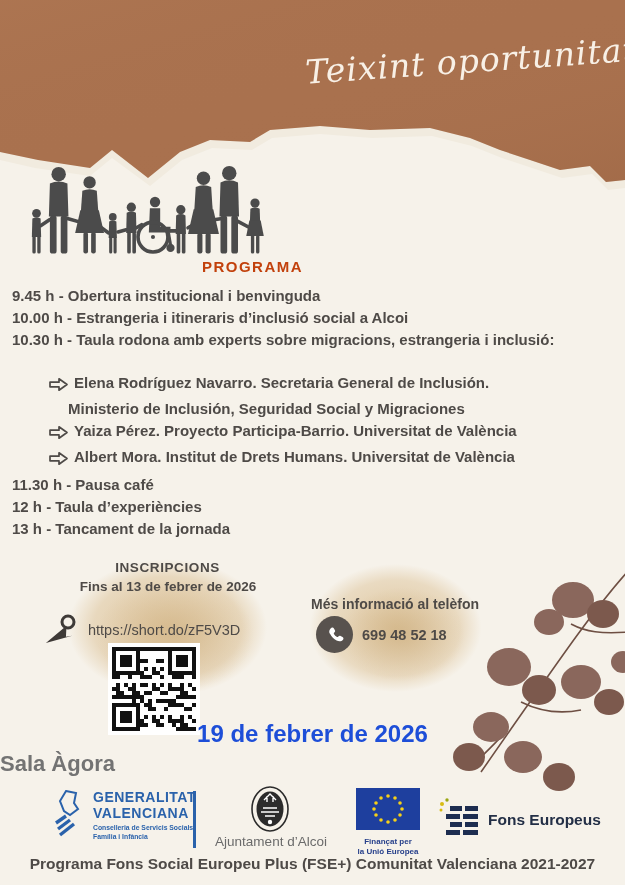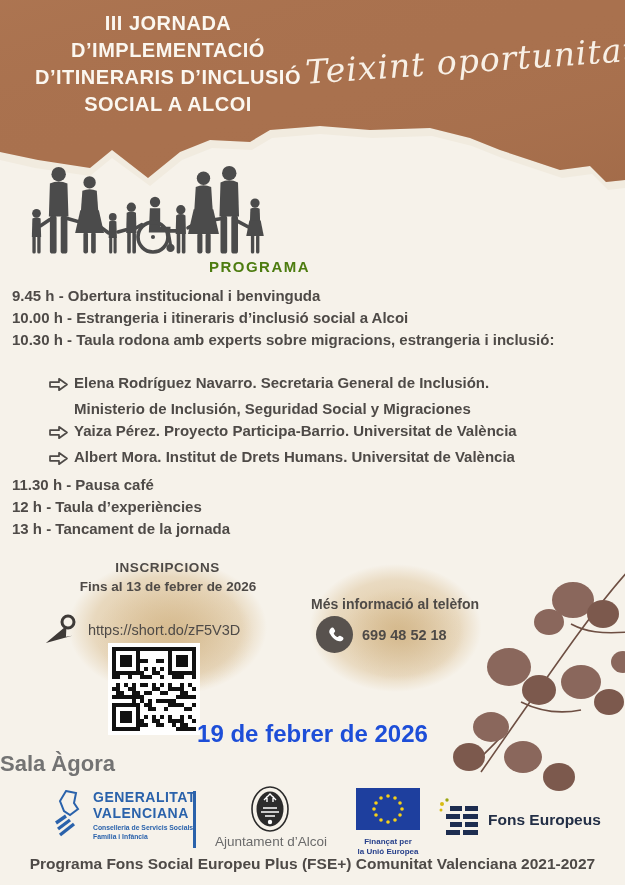--- a/index.html
+++ b/index.html
@@ -11,29 +11,29 @@
   .title-block{position:absolute;top:10px;left:18px;width:300px;text-align:center;color:#fbf7f0;
     font-weight:bold;font-size:20px;line-height:27px;letter-spacing:.5px;}
   .tagline{position:absolute;top:42px;left:305px;width:310px;text-align:center;color:#f8f0e6;
     font-family:"DejaVu Serif","Liberation Serif",serif;font-style:italic;font-size:33px;
     transform:rotate(-4deg);letter-spacing:1px;white-space:nowrap;}
 
   
   .family{position:absolute;left:20px;top:164px;width:268px;height:92px;}
 
   
-  .prog-heading{position:absolute;top:258px;left:8px;width:503px;text-align:center;
-    font-weight:bold;font-size:15px;letter-spacing:1.5px;color:#4d7c0f;}
+  .prog-heading{position:absolute;top:258px;left:1px;width:503px;text-align:center;
+    font-weight:bold;font-size:15px;letter-spacing:1.5px;color:#c2410c;}
   .sched{position:absolute;left:12px;font-weight:bold;font-size:15px;color:#4e4a47;line-height:22px;}
   .sched.morning{top:285px;}
   .sched.afternoon{top:474px;}
   .speakers{position:absolute;left:48px;top:372px;font-weight:bold;font-size:15px;color:#4e4a47;line-height:22px;}
   .speaker-row{display:flex;align-items:flex-start;}
   .arrow-ic{flex:0 0 26px;padding-top:4px;}
-  .speaker-cont{margin-left:26px;}
+  .speaker-cont{margin-left:20px;}
 
   
   .blob{position:absolute;border-radius:48% 52% 55% 45% / 55% 48% 52% 45%;}
   .blob.b1{left:40px;top:540px;width:255px;height:175px;
     background:radial-gradient(closest-side,rgba(221,195,153,.95),rgba(221,195,153,.55) 58%,rgba(221,195,153,0) 78%);}
   .blob.b1b{left:70px;top:560px;width:210px;height:150px;border-radius:55% 45% 50% 50%/45% 55% 45% 55%;
     background:radial-gradient(closest-side,rgba(206,176,130,.55),rgba(206,176,130,0) 75%);}
   .blob.b2{left:288px;top:548px;width:215px;height:160px;
     background:radial-gradient(closest-side,rgba(221,195,153,.95),rgba(221,195,153,.5) 60%,rgba(221,195,153,0) 80%);}
   .blob.b2b{left:320px;top:572px;width:165px;height:125px;border-radius:45% 55% 48% 52%/55% 45% 55% 45%;
@@ -97,26 +97,20 @@
              L625,0 L0,0 Z" fill="url(#kraft)" opacity="0.5"></path>
     <defs>
       <linearGradient id="kraft" x1="0" y1="0" x2="1" y2="1">
         <stop offset="0" stop-color="#b57e59" stop-opacity=".55"></stop>
         <stop offset=".5" stop-color="#a9714e" stop-opacity="0"></stop>
         <stop offset="1" stop-color="#8f5a3a" stop-opacity=".45"></stop>
       </linearGradient>
     </defs>
   </svg>
 
-  <div class="title-block">
-    <div>III JORNADA</div>
-    <div>D’IMPLEMENTACIÓ</div>
-    <div>D’ITINERARIS D’INCLUSIÓ</div>
-    <div>SOCIAL A ALCOI</div>
-  </div>
   <div class="tagline">Teixint oportunitats</div>
 
   <svg class="family" viewBox="0 0 520 175">
     <g fill="#4b4b4b" stroke="none">
 
       <path d="M40,118 L58,106 M92,104 L120,112 M150,116 L172,132 M190,130 L206,126 M226,122 L236,116
                M288,128 L306,128 M326,122 L344,112 M368,108 L392,104 M420,108 L446,122" stroke="#4b4b4b" stroke-width="7" stroke-linecap="round" fill="none"></path>
 
       <circle cx="32" cy="94" r="8.5"></circle>
       <path d="M24,104 Q32,100 40,104 L41,140 L23,140 Z"></path>

